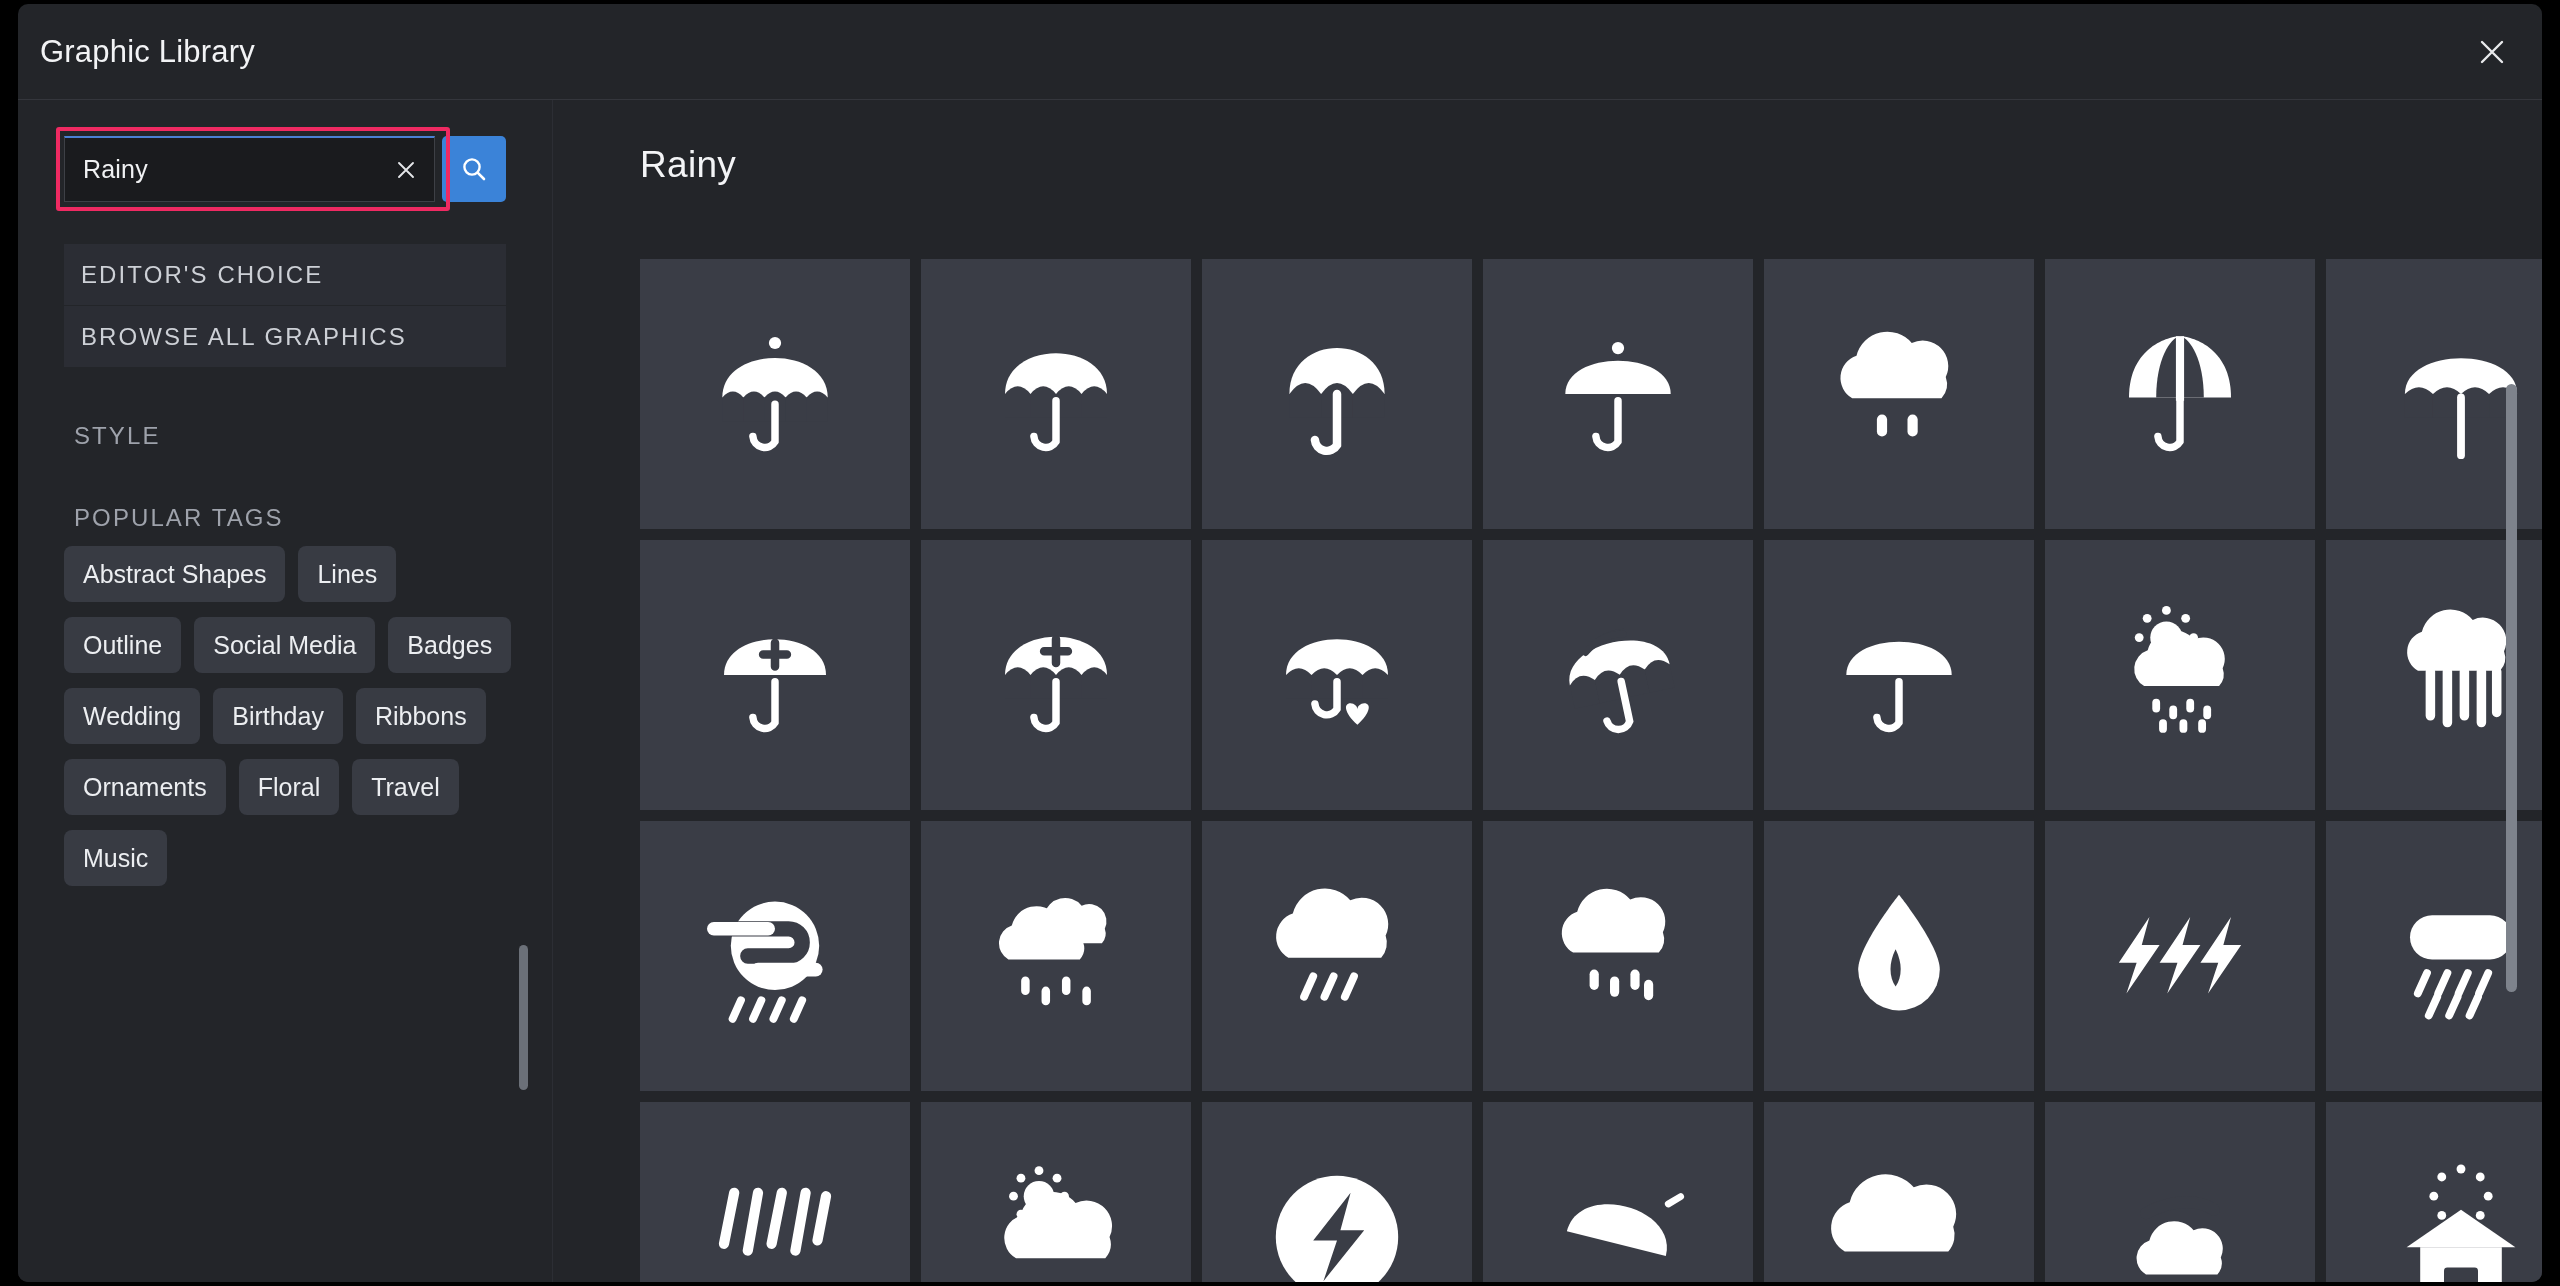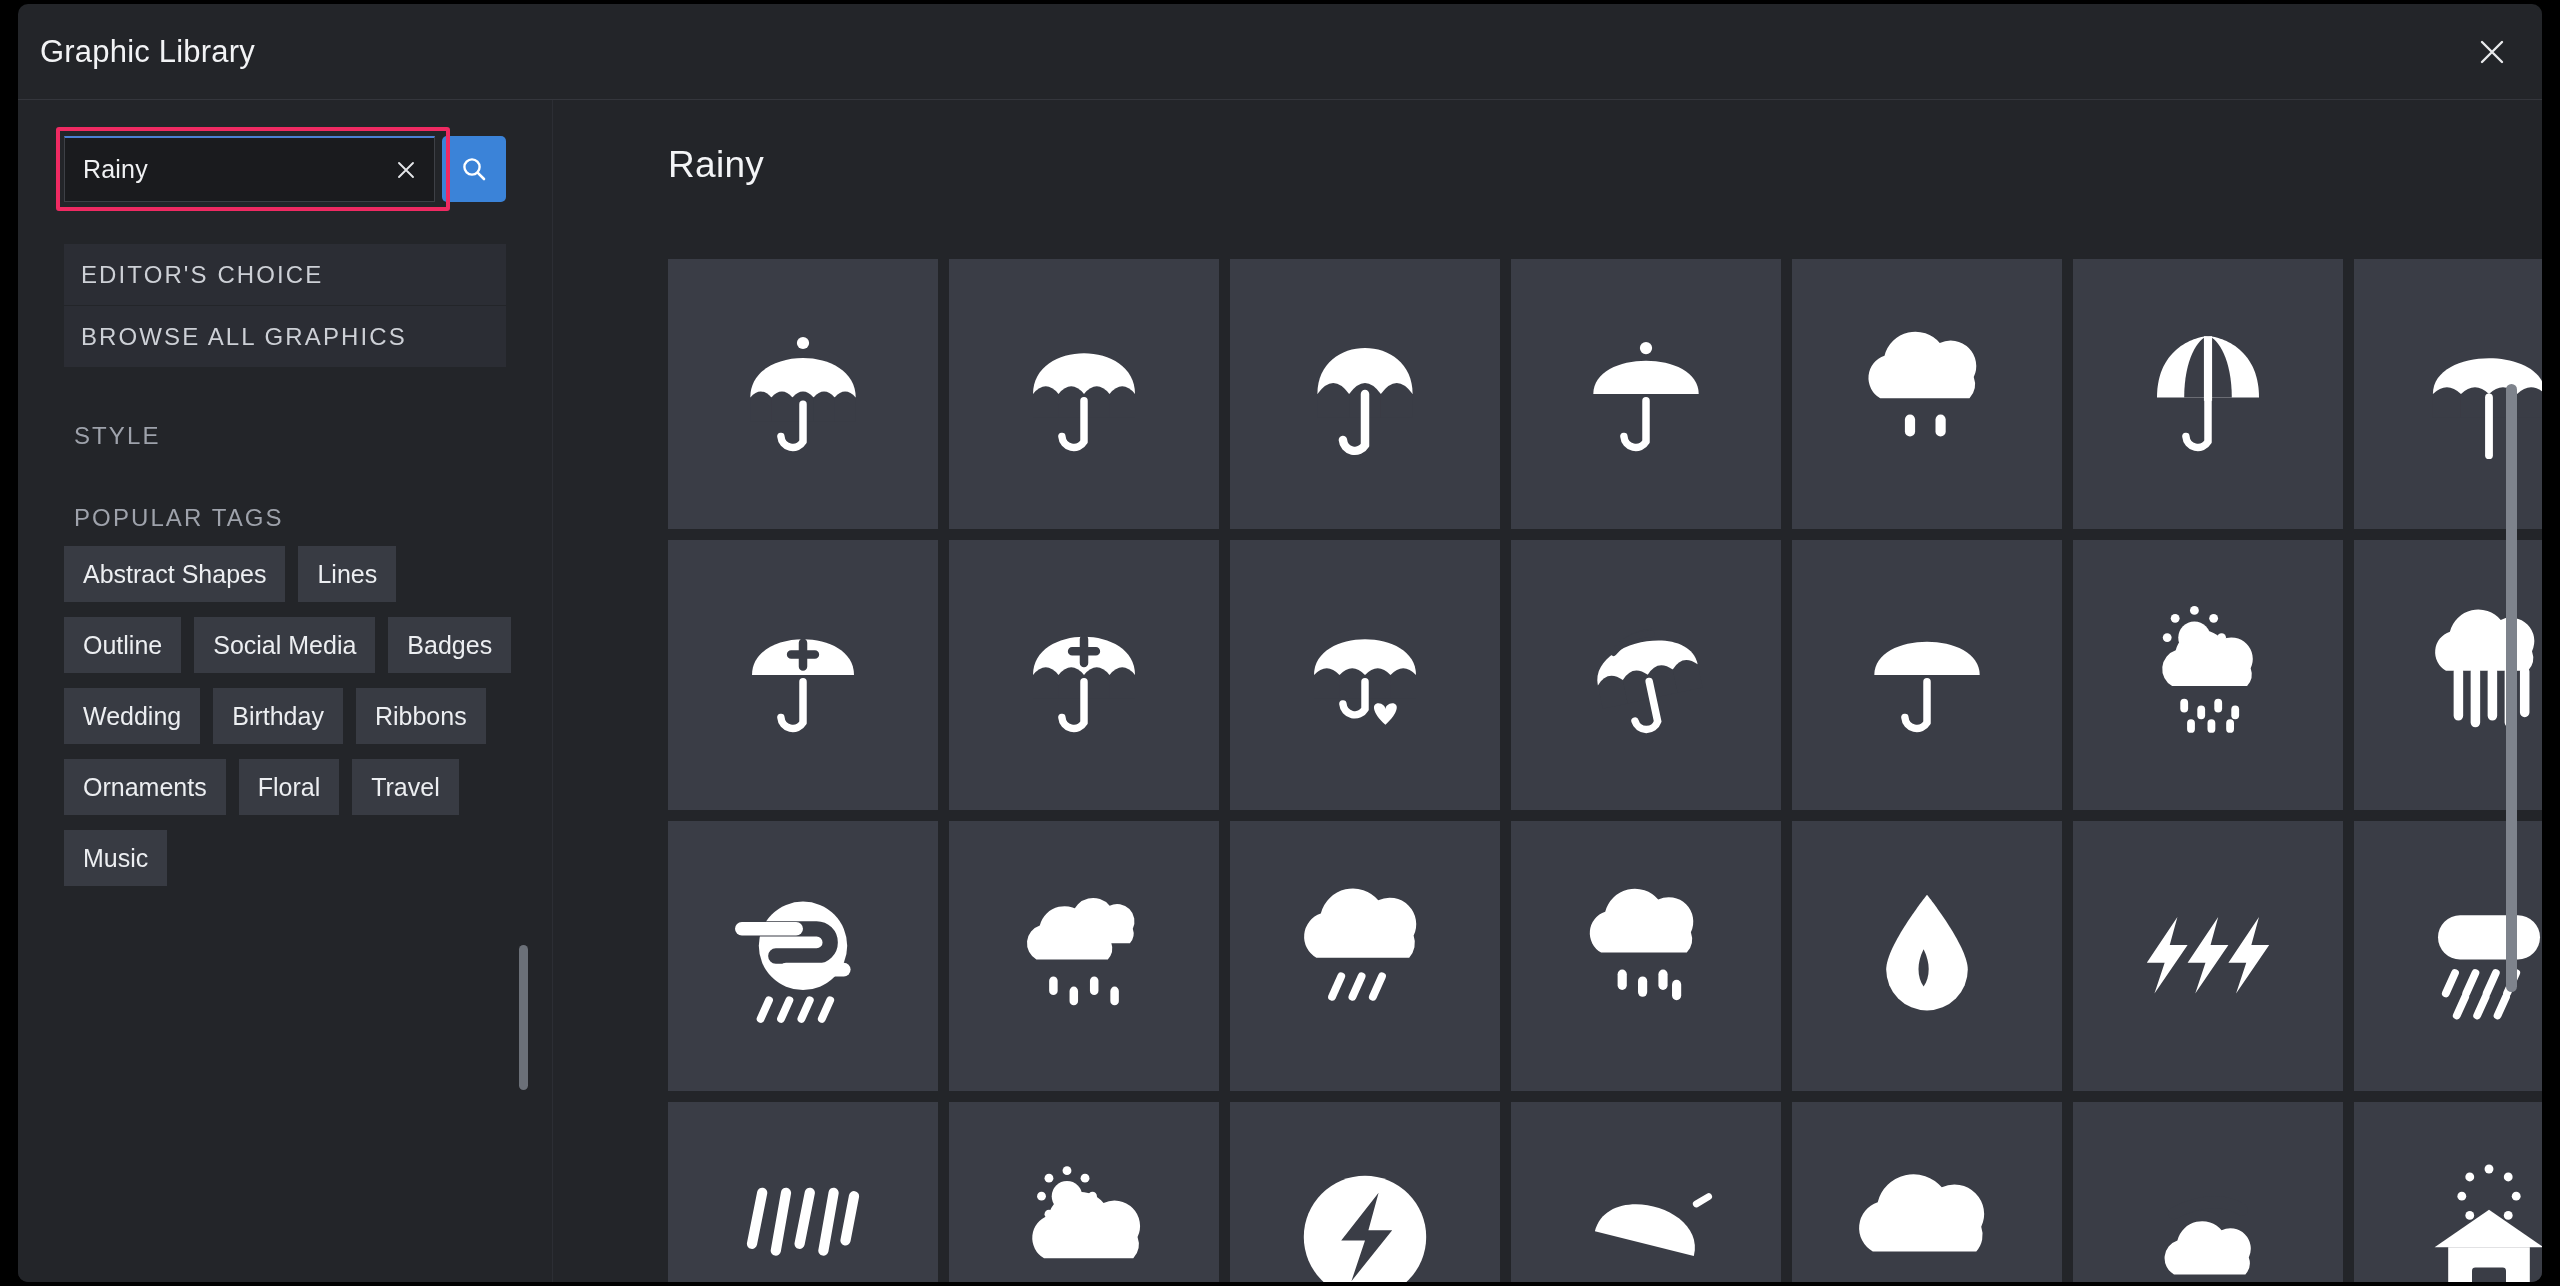--- a/index.html
+++ b/index.html
@@ -42,21 +42,21 @@
     position: absolute;
     right: 28px; top: 50%;
     transform: translateY(-50%);
     width: 44px; height: 44px;
     display: flex; align-items: center; justify-content: center;
     cursor: pointer;
   }
   #close-btn svg { display: block; }
 
   
-  #body-split { flex: 1 1 auto; display: flex; min-height: 0; gap: 28px; }
+  #body-split { flex: 1 1 auto; display: flex; min-height: 0; }
 
   
   #sidebar {
     width: 535px;
     flex: 0 0 535px;
     background: #232529;
     border-right: 1px solid #2c2e34;
     padding: 36px 0 0 0;
     position: relative;
     overflow: hidden;
@@ -142,21 +142,21 @@
 
   
   #tags-wrap {
     margin-top: 12px;
     display: flex; flex-wrap: wrap;
     gap: 15px 13px;
     width: 450px;
   }
   .tag-chip {
     background: #383b43;
-    border-radius: 0;
+    border-radius: 8px;
     height: 56px;
     padding: 0 19px;
     display: flex; align-items: center;
     font-size: 25px;
     color: #eceef1;
     cursor: pointer;
     white-space: nowrap;
   }
 
   

